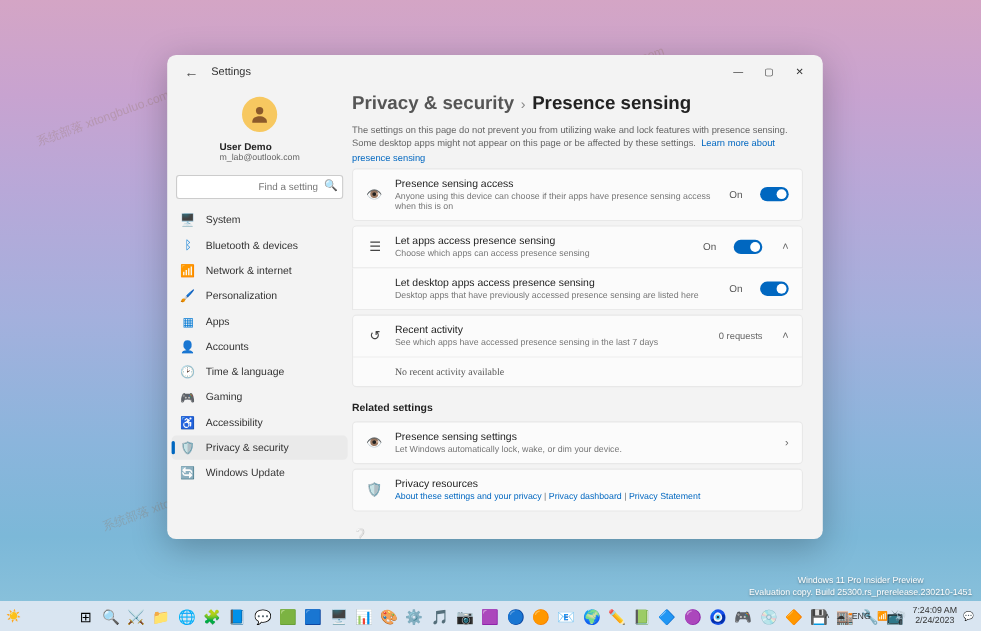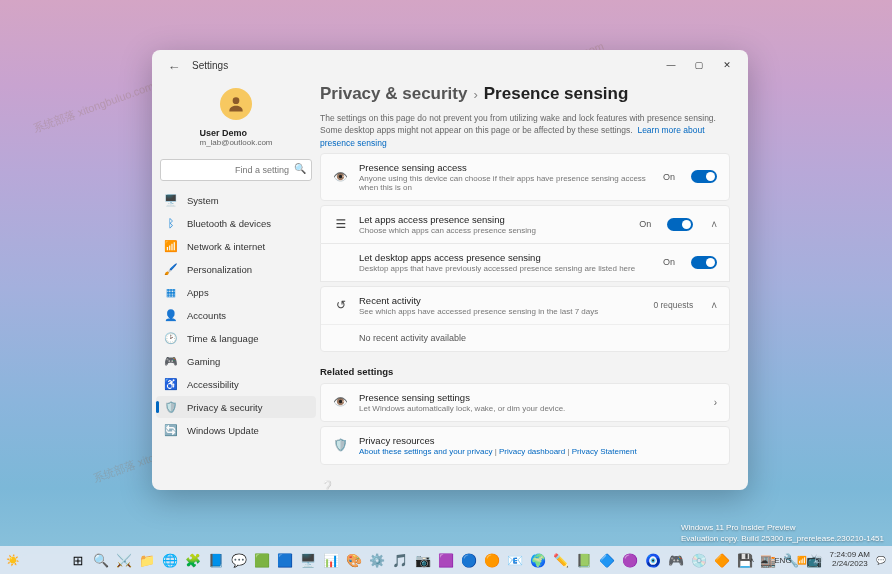--- a/index.html
+++ b/index.html
@@ -39,34 +39,34 @@
 .card-row { display:flex; align-items:center; padding:8px 12px; gap:10px; }
 .card-ico { width:16px; display:flex; justify-content:center; color:#444; font-size:12px; }
 .card-txt { flex:1; }
 .card-title { font-size:9.5px; color:#222; }
 .card-sub { font-size:8px; color:#777; margin-top:1px; }
 .card-sub a { color:#0067c0; text-decoration:none; }
 .card-state { font-size:9px; color:#555; margin-right:6px; }
 .toggle { width:26px; height:13px; background:#0067c0; border-radius:8px; position:relative; cursor:pointer; }
 .toggle::after { content:""; position:absolute; right:2px; top:2px; width:9px; height:9px; background:#fff; border-radius:50%; }
 .chev { font-size:10px; color:#666; margin-left:8px; cursor:pointer; }
-.sub-row { padding:8px 12px 8px 38px; font-size:9px; color:#555; border-top:1px solid #eee; }
+.sub-row { padding:8px 12px 8px 38px; font-size:9px; color:#555; border-top:1px solid #eee;font-family:Liberation Serif, serif; }
 .badge { font-size:8.5px; color:#666; }
 .sect-title { font-size:9.5px; font-weight:600; color:#222; margin:14px 0 6px 0; }
 .help-list { margin-top:12px; }
 .help-item { display:flex; align-items:center; gap:10px; padding:3px 0; font-size:9px; color:#0067c0; cursor:pointer; }
 .help-item .card-ico { color:#444; }
 .taskbar { position:absolute; bottom:0; left:0; right:0; height:28px; background:rgba(230,235,245,.85); backdrop-filter:blur(10px); display:flex; align-items:center; }
 .tb-center { position:absolute; left:50%; transform:translateX(-50%); display:flex; gap:3px; }
 .tb-ico { width:20px; height:20px; display:flex; align-items:center; justify-content:center; font-size:13px; cursor:pointer; border-radius:3px; }
 .tb-start { position:absolute; left:6px; display:flex; align-items:center; gap:6px; }
 .weather { font-size:11px; }
 .tb-right { position:absolute; right:6px; display:flex; align-items:center; gap:6px; font-size:8px; color:#333; }
 .tb-time { text-align:center; line-height:1.1; }
-.sys-txt { position:absolute; right:8px; bottom:30px; text-align:left; font-size:8px; color:#fff; line-height:1.3; text-shadow:0 1px 2px rgba(0,0,0,.4); }
+.sys-txt { position:absolute; right:8px; bottom:30px; text-align:center; font-size:8px; color:#fff; line-height:1.3; text-shadow:0 1px 2px rgba(0,0,0,.4); }
 .wm { position:absolute; font-size:11px; color:rgba(150,120,100,.3); transform:rotate(-20deg); pointer-events:none; }
 </style>
 </head>
 <body>
 
 <div class="desktop">
   <div class="wm" style="left:30px; top:100px;">系统部落 xitongbuluo.com</div>
   <div class="wm" style="left:480px; top:60px;">系统部落 xitongbuluo.com</div>
   <div class="wm" style="left:200px; top:280px;">系统部落 xitongbuluo.com</div>
   <div class="wm" style="left:560px; top:260px;">系统部落 xitongbuluo.com</div>

